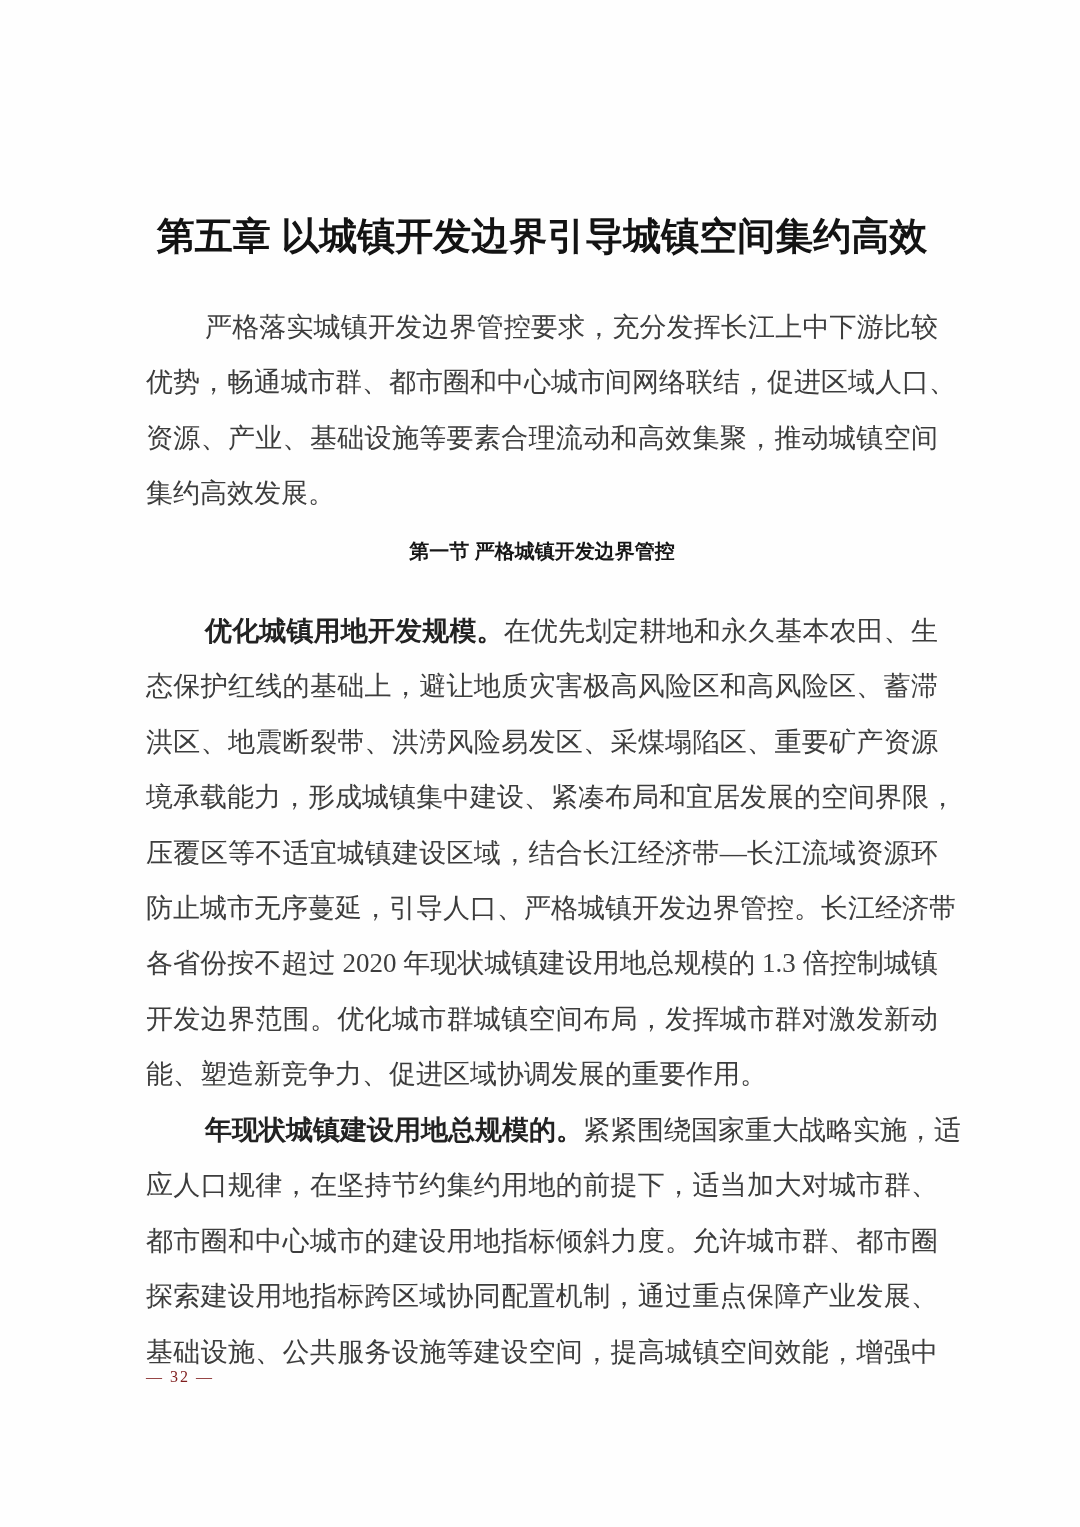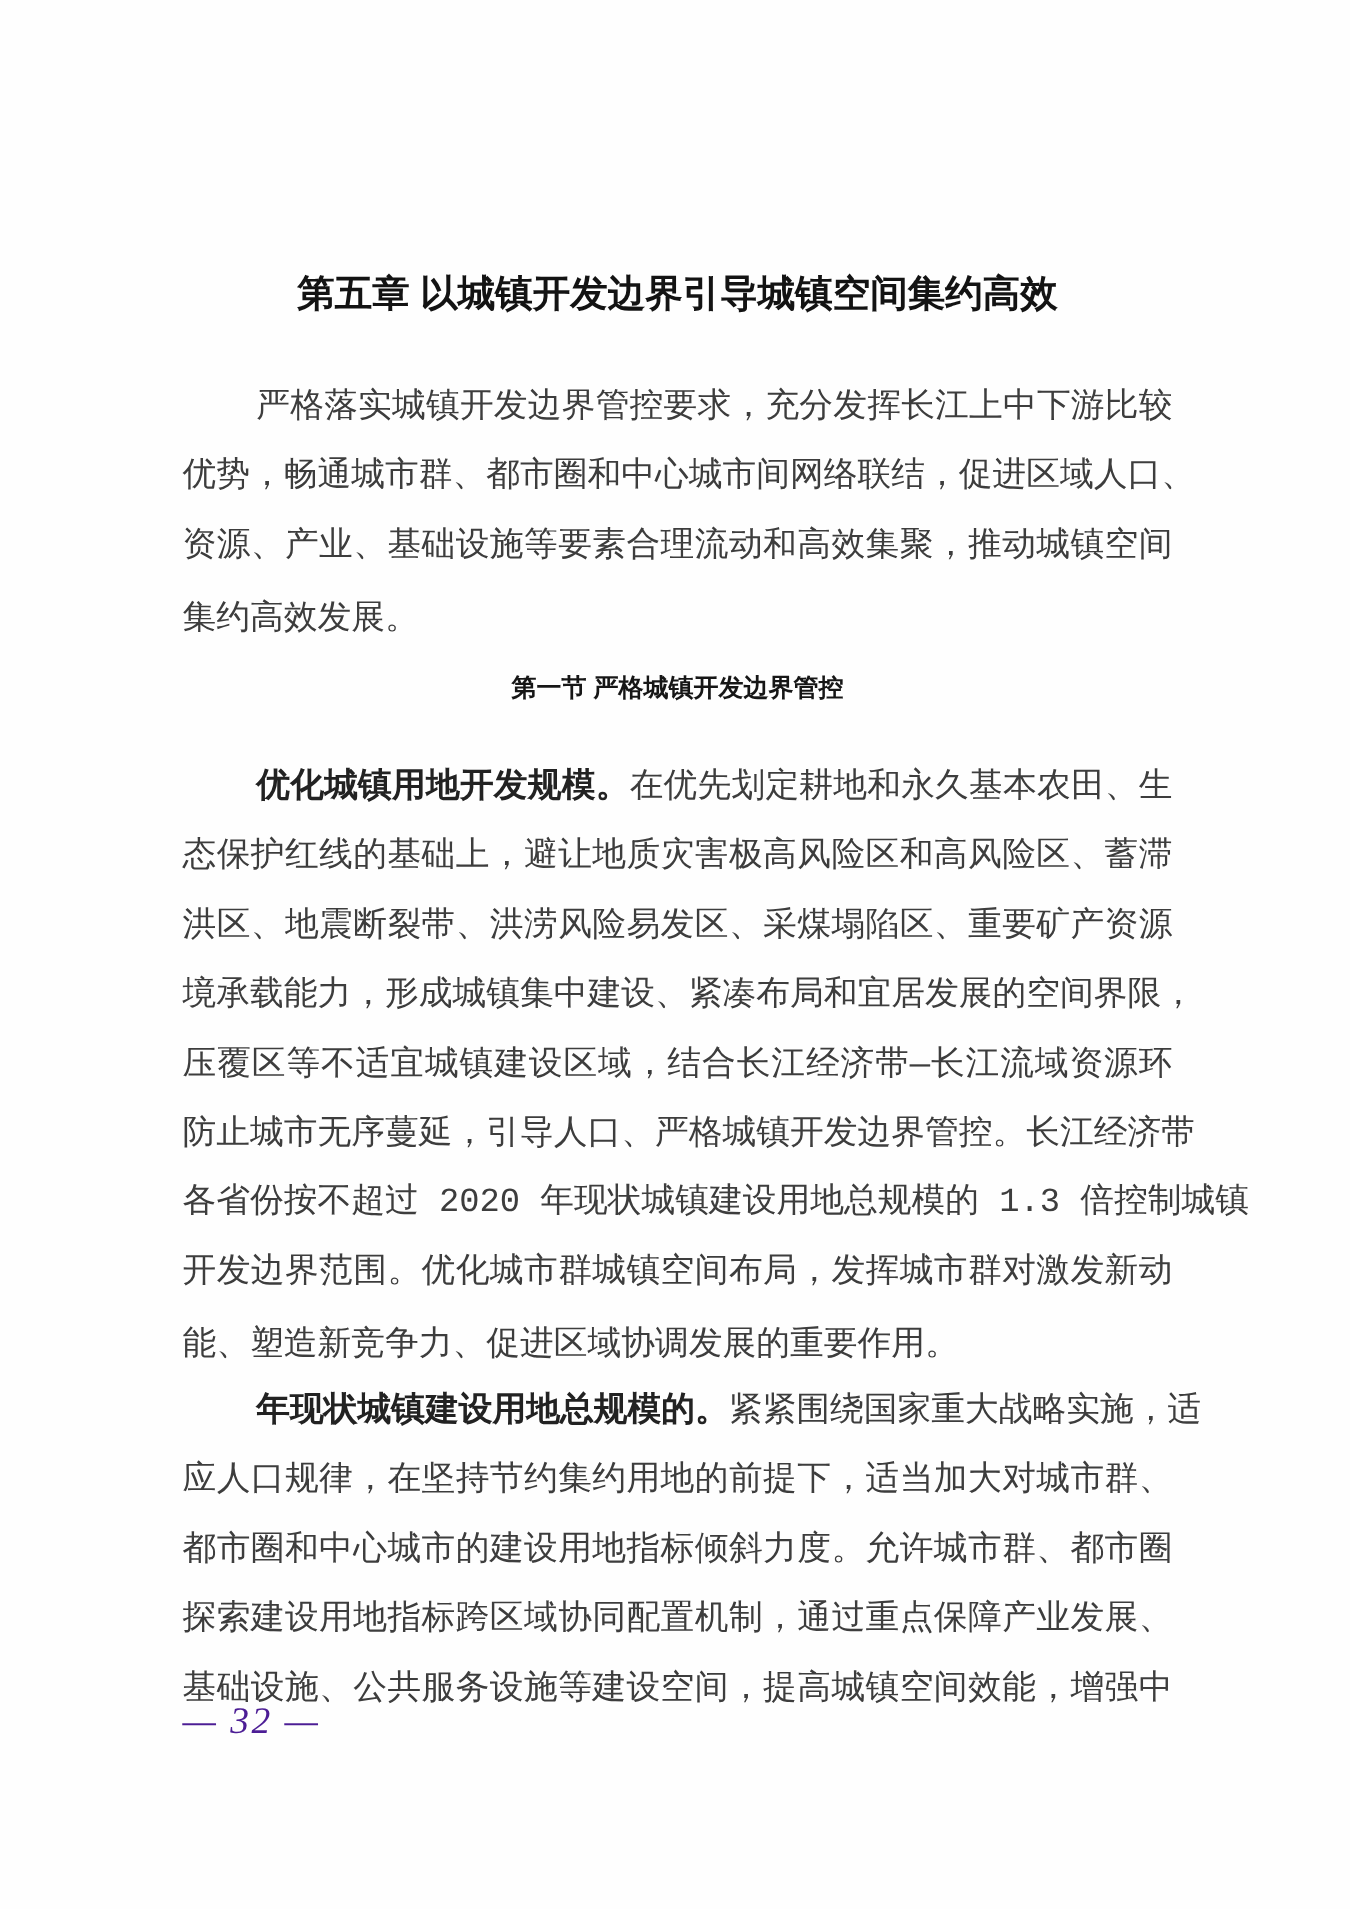--- a/index.html
+++ b/index.html
@@ -20,21 +20,21 @@
     left: 146px;
     width: 792px;
   }
   .chapter-title {
     top: 206px;
     height: 60px;
     line-height: 60px;
     text-align: center;
     font-family: "Liberation Sans", "DejaVu Sans", sans-serif;
     font-weight: 700;
-    font-size: 30px;
+    font-size: 38px;
     color: #131313;
     white-space: nowrap;
   }
   .section-title {
     top: 524px;
     height: 55px;
     line-height: 55px;
     text-align: center;
     font-family: "Liberation Sans", "DejaVu Sans", sans-serif;
     font-weight: 700;
@@ -51,41 +51,39 @@
     font-size: 27px;
     color: #3d3d3d;
     white-space: nowrap;
     box-sizing: border-box;
     width: 100%;
   }
   .line.just {
     text-align: justify;
     text-align-last: justify;
     text-justify: inter-character;
-    font-family: Liberation Mono, monospace;
   }
   .line.indent {
     padding-left: 59px;
   }
   .line b {
     font-weight: 700;
     color: #222222;
     margin-top: 16px;
   }
   .page-number {
     position: absolute;
     left: 146px;
     top: 1358px;
     height: 38px;
     line-height: 38px;
-    font-size: 30px;
-    color: #4c1d95;
+    font-size: 16px;
+    color: #7f1d1d;
     letter-spacing: 2px;
     white-space: nowrap;
-    font-style: italic;
   }
 </style>
 </head>
 <body>
 
 <div class="sheet">
 
   <div class="textcol chapter-title">第五章 以城镇开发边界引导城镇空间集约高效</div>
 
   <div class="textcol para-0">

